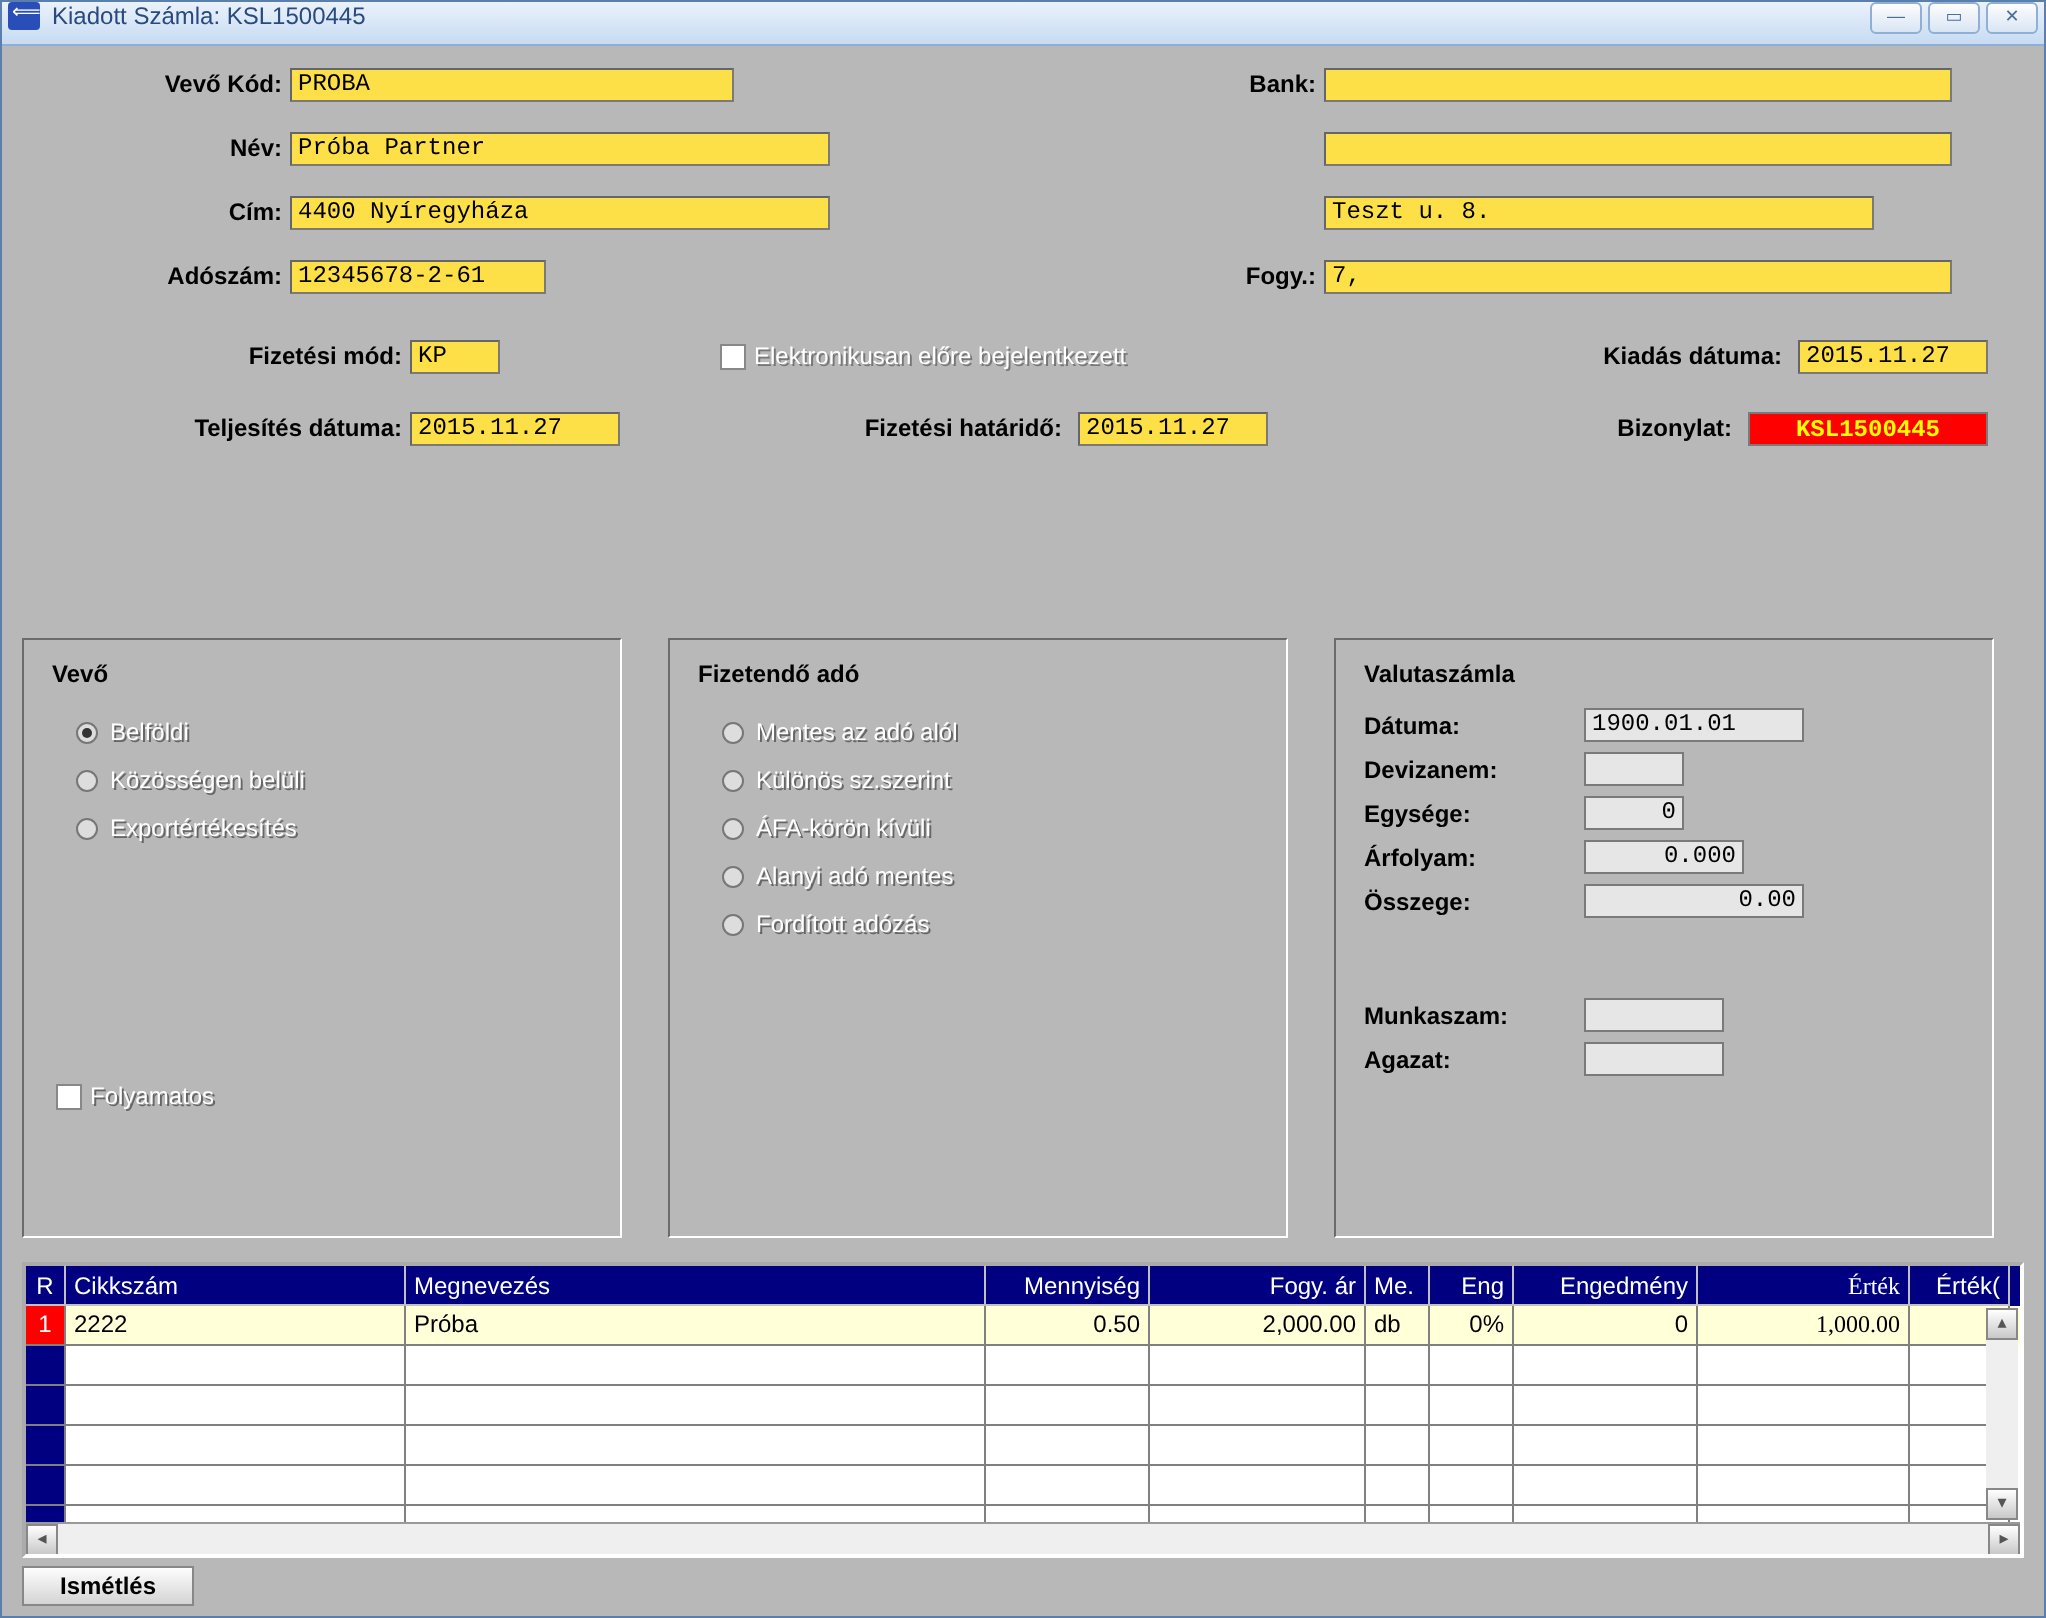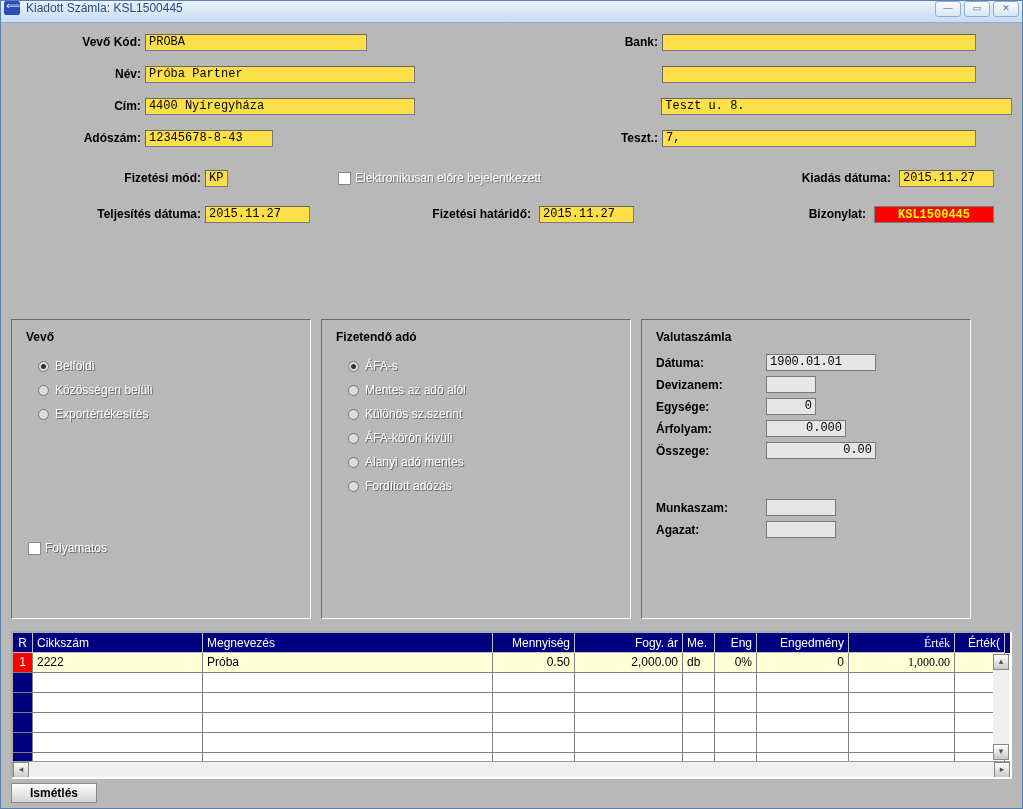--- a/index.html
+++ b/index.html
@@ -156,21 +156,21 @@
     padding: 3px 12px;
     border: 1px solid #4B7CDB;
     width: 260px;
   }
   .bankacc-lbl {
     margin-left: 110px;
     font-weight: bold;
   }
   .panel-area {
     display: flex;
-    gap: 10px;
+    gap: 23px;
     margin-top: 6px;
   }
   .panel {
     border: 1px solid #fff;
     border-top-color: #6b6b6b;
     border-left-color: #6b6b6b;
     background: #B8B8B8;
     padding: 10px 14px 14px 14px;
   }
   .panel-title {
@@ -353,32 +353,32 @@
       <div class="row">
         <div class="lbl" style="width:134px">Név:</div>
         <div class="field" style="width:270px">Próba Partner</div>
         <div style="width:247px"></div>
         <div class="field" style="width:314px"></div>
       </div>
       <div class="row">
         <div class="lbl" style="width:134px">Cím:</div>
         <div class="field" style="width:270px">4400 Nyíregyháza</div>
         <div style="width:247px"></div>
-        <div class="field" style="width:351px">Teszt u. 8.</div>
+        <div class="field" style="width:275px">Teszt u. 8.</div>
       </div>
       <div class="row">
         <div class="lbl" style="width:134px">Adószám:</div>
-        <div class="field" style="width:128px">12345678-8-43</div>
-        <div class="lbl" style="width:389px">Teszt.:</div>
+        <div class="field" style="width:128px">12345678-2-61</div>
+        <div class="lbl" style="width:389px">Fogy.:</div>
         <div class="field" style="width:314px">7,</div>
       </div>
 
       <div class="row dates-row">
         <div class="lbl" style="width:194px">Fizetési mód:</div>
-        <div class="field" style="width:23px">KP</div>
+        <div class="field" style="width:45px">KP</div>
         <div style="width:110px"></div>
         <span class="checkbox"></span>
         <span class="shadow-label">Elektronikusan előre bejelentkezett</span>
         <div class="lbl" style="margin-left:auto">Kiadás dátuma:</div>
         <div class="field" style="width:95px;margin-left:4px">2015.11.27</div>
         <div style="width:18px"></div>
       </div>
 
       <div class="row" style="margin-top:4px">
         <div class="lbl" style="width:194px">Teljesítés dátuma:</div>
@@ -411,24 +411,20 @@
           </div>
           <div style="height:110px"></div>
           <div class="radio-row" style="padding-left:2px">
             <span class="checkbox"></span>
             <span>Folyamatos</span>
           </div>
         </div>
 
         <div class="panel" style="width:310px;height:300px">
           <div class="panel-title">Fizetendő adó</div>
-          <div class="radio-row">
-            <span class="radio selected"></span>
-            <span>ÁFA-s</span>
-          </div>
           <div class="radio-row">
             <span class="radio"></span>
             <span>Mentes az adó alól</span>
           </div>
           <div class="radio-row">
             <span class="radio"></span>
             <span>Különös sz.szerint</span>
           </div>
           <div class="radio-row">
             <span class="radio"></span>

